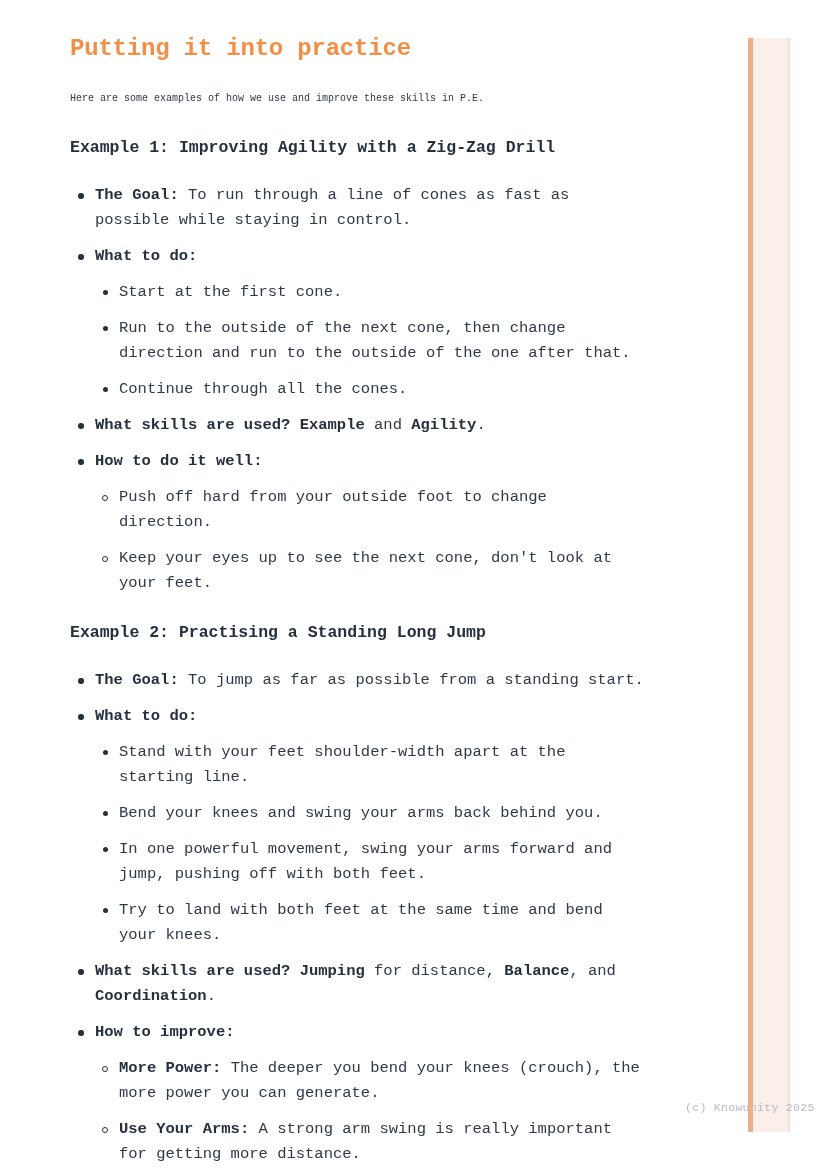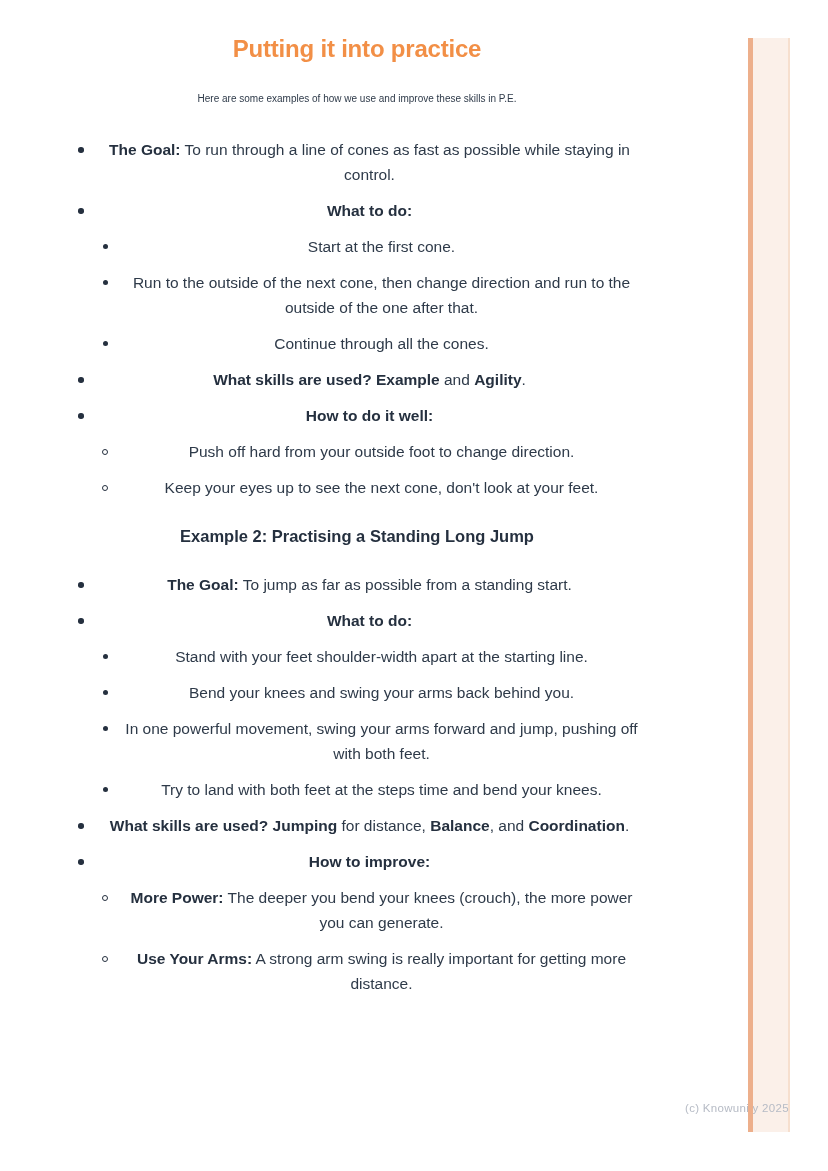--- a/index.html
+++ b/index.html
@@ -3,23 +3,22 @@
 <meta charset="utf-8">
 <style>
   * { box-sizing: border-box; }
   html, body { margin: 0; padding: 0; background: #ffffff; }
   .page {
     position: relative;
     width: 828px;
     height: 1171px;
     background: #ffffff;
     overflow: hidden;
-    font-family: Liberation Sans, sans-serif;
+    font-family: Liberation Mono, monospace;
     color: var(--body-text, #2E3A49);
-    text-align: center;
   }
   .content {
     position: absolute;
     left: 70px;
     top: 36px;
     width: 574px;
   }
   h2.page-title {
     margin: 0 0 24px 0;
     font-size: 24px;
@@ -103,41 +102,42 @@
 <body>
 
 <div class="page" style="--heading-orange: #F28F46; --body-text: #2E3A49; --bold-text: #25303F; --stripe-accent: #EDAF8B; --stripe-panel: #FBF0E9; --stripe-panel-edge: #F6DFCE; --watermark-gray: #B6BBC5;">
   <div class="stripe-panel"></div>
   <div class="stripe-accent"></div>
 
   <div class="content">
     <h2 class="page-title">Putting it into practice</h2>
     <p class="intro">Here are some examples of how we use and improve these skills in P.E.</p>
     <div id="sections">
+        <h3 class="example-title">Example 1: Improving Agility with a Zig-Zag Drill</h3>
         <ul class="lvl1">
           <li><strong>The Goal:</strong><span> To run through a line of cones as fast as possible while staying in control.</span></li>
           <li><strong>What to do:</strong><ul class="lvl2 disc">
               <li><span>Start at the first cone.</span></li>
               <li><span>Run to the outside of the next cone, then change direction and run to the outside of the one after that.</span></li>
               <li><span>Continue through all the cones.</span></li>
             </ul></li>
           <li><strong>What skills are used? Example</strong><span> and </span><strong>Agility</strong><span>.</span></li>
           <li><strong>How to do it well:</strong><ul class="lvl2 circle">
               <li><span>Push off hard from your outside foot to change direction.</span></li>
               <li><span>Keep your eyes up to see the next cone, don't look at your feet.</span></li>
             </ul></li>
         </ul>
         <h3 class="example-title">Example 2: Practising a Standing Long Jump</h3>
         <ul class="lvl1">
           <li><strong>The Goal:</strong><span> To jump as far as possible from a standing start.</span></li>
           <li><strong>What to do:</strong><ul class="lvl2 disc">
               <li><span>Stand with your feet shoulder-width apart at the starting line.</span></li>
               <li><span>Bend your knees and swing your arms back behind you.</span></li>
               <li><span>In one powerful movement, swing your arms forward and jump, pushing off with both feet.</span></li>
-              <li><span>Try to land with both feet at the steps time and bend your knees.</span></li>
+              <li><span>Try to land with both feet at the same time and bend your knees.</span></li>
             </ul></li>
           <li><strong>What skills are used? Jumping</strong><span> for distance, </span><strong>Balance</strong><span>, and </span><strong>Coordination</strong><span>.</span></li>
           <li><strong>How to improve:</strong><ul class="lvl2 circle">
               <li><strong>More Power:</strong><span> The deeper you bend your knees (crouch), the more power you can generate.</span></li>
               <li><strong>Use Your Arms:</strong><span> A strong arm swing is really important for getting more distance.</span></li>
             </ul></li>
         </ul>
       </div>
   </div>
 

